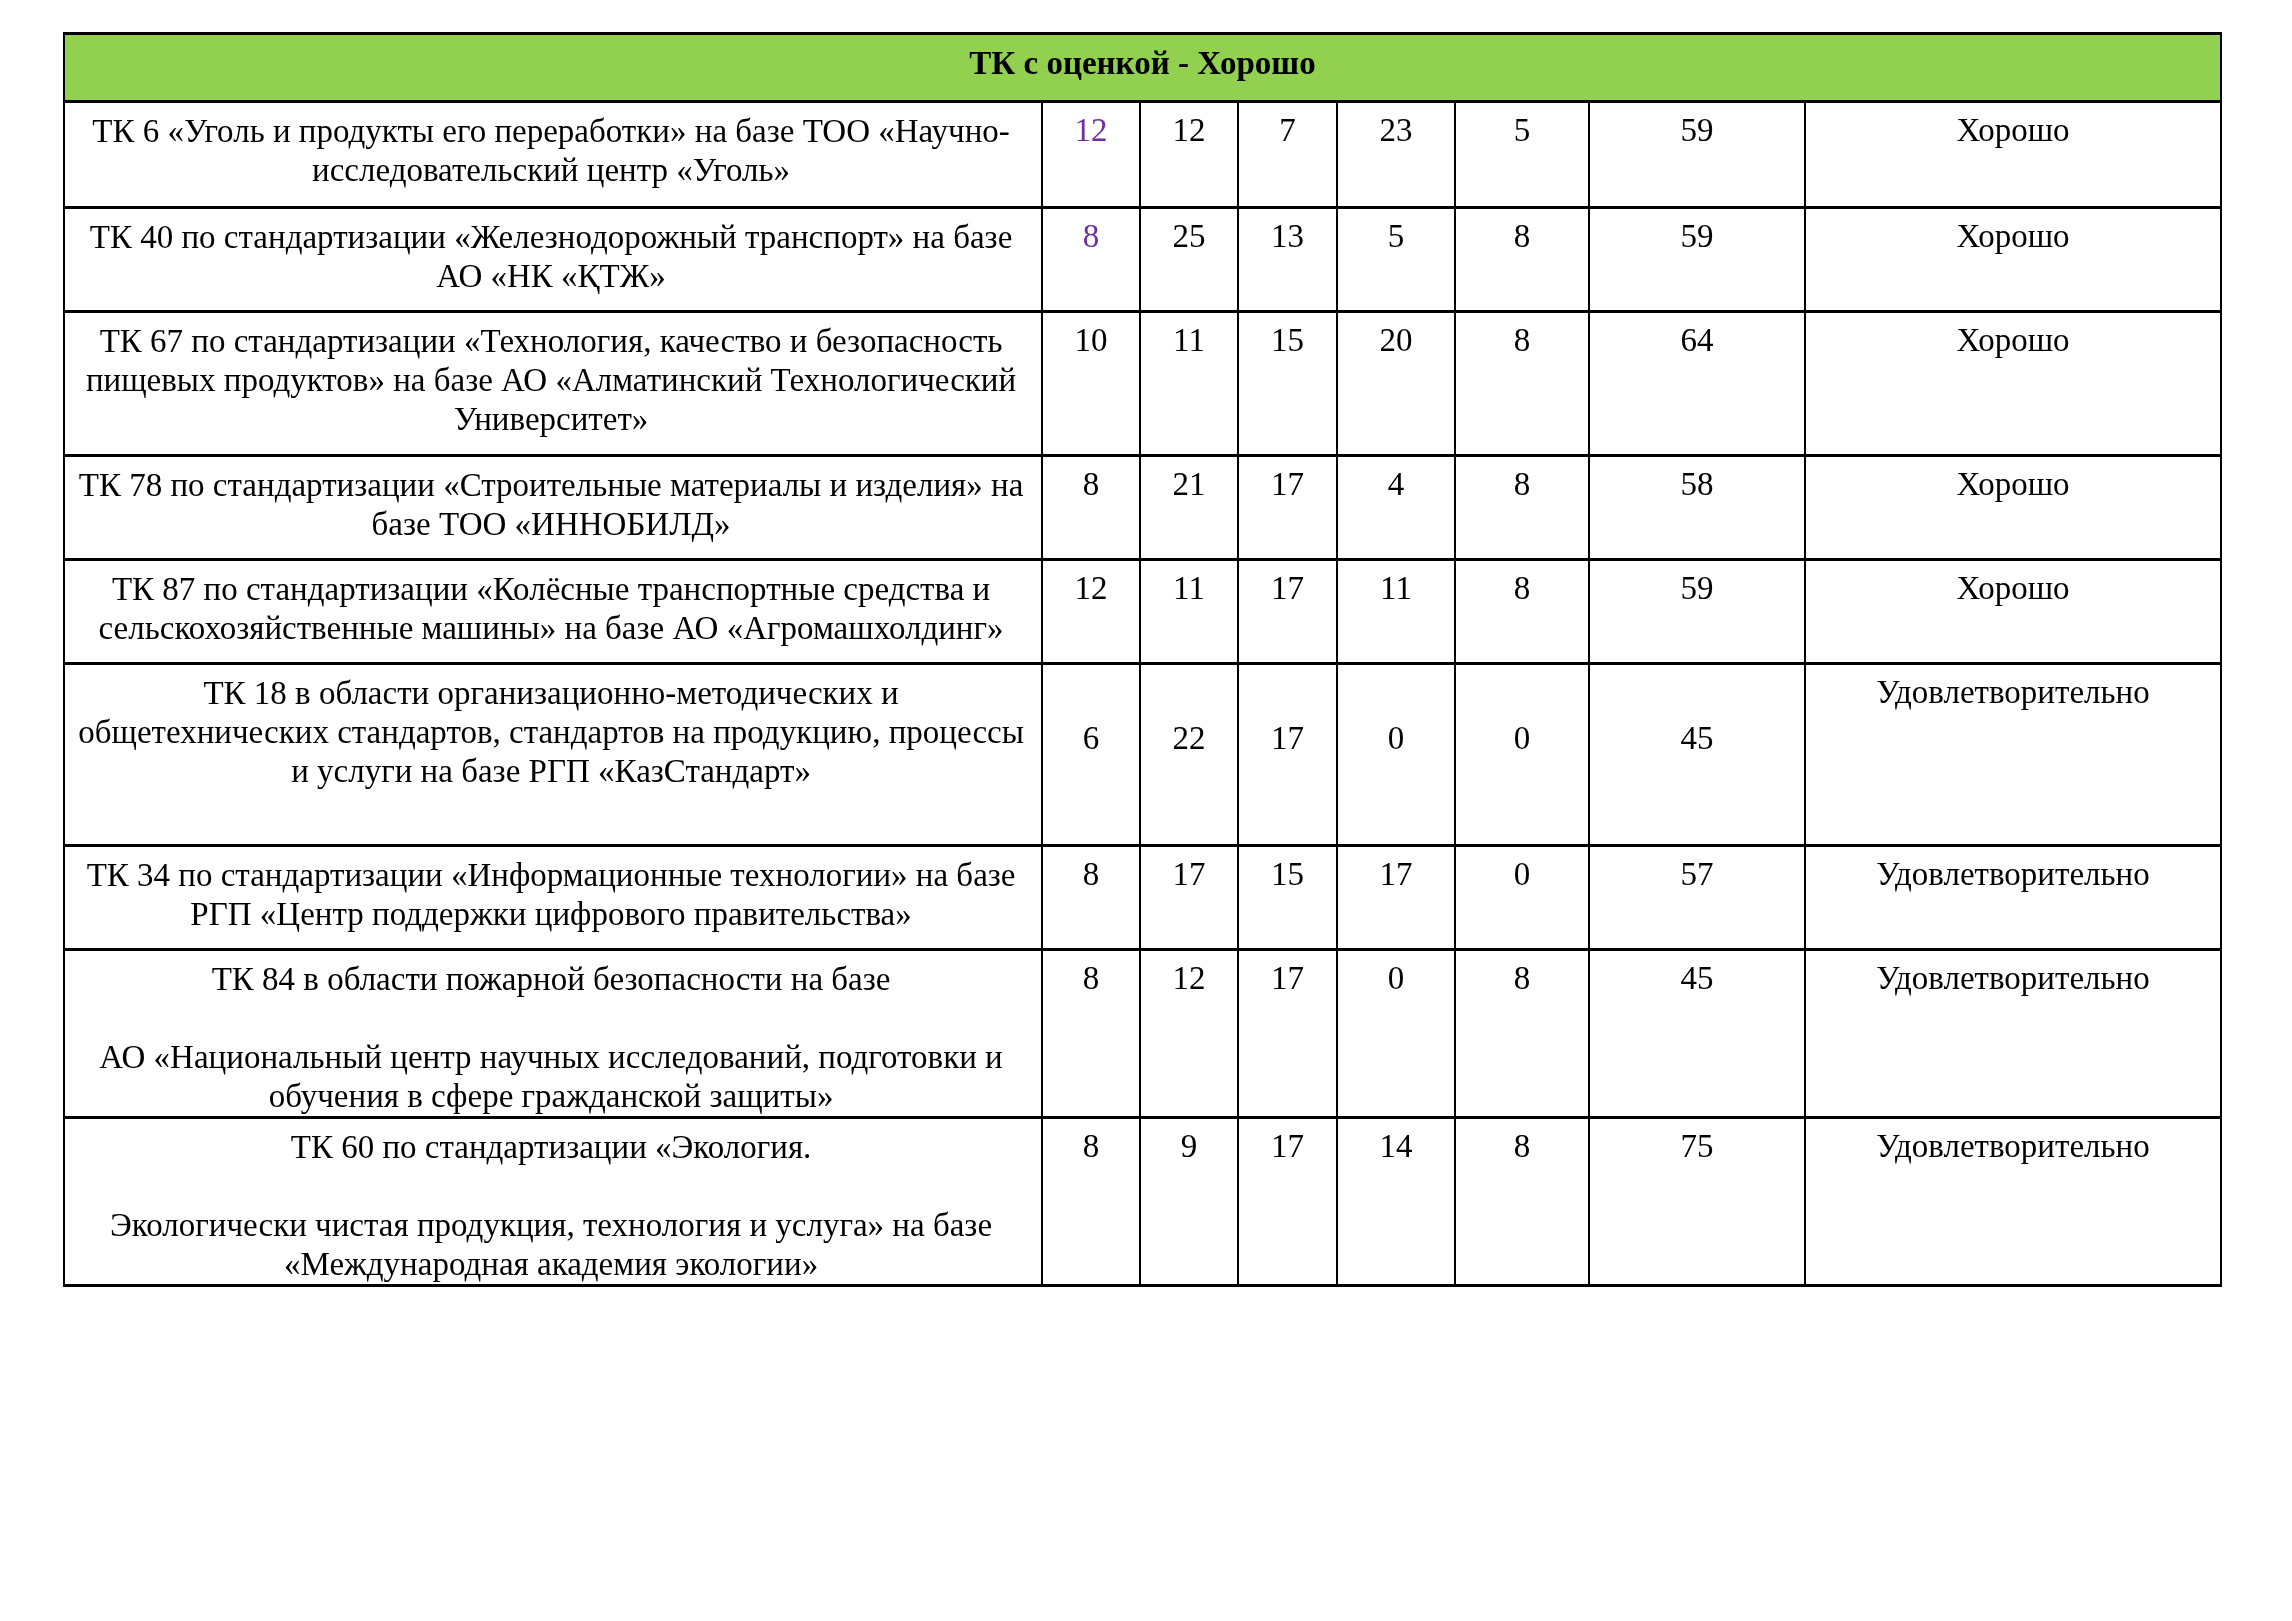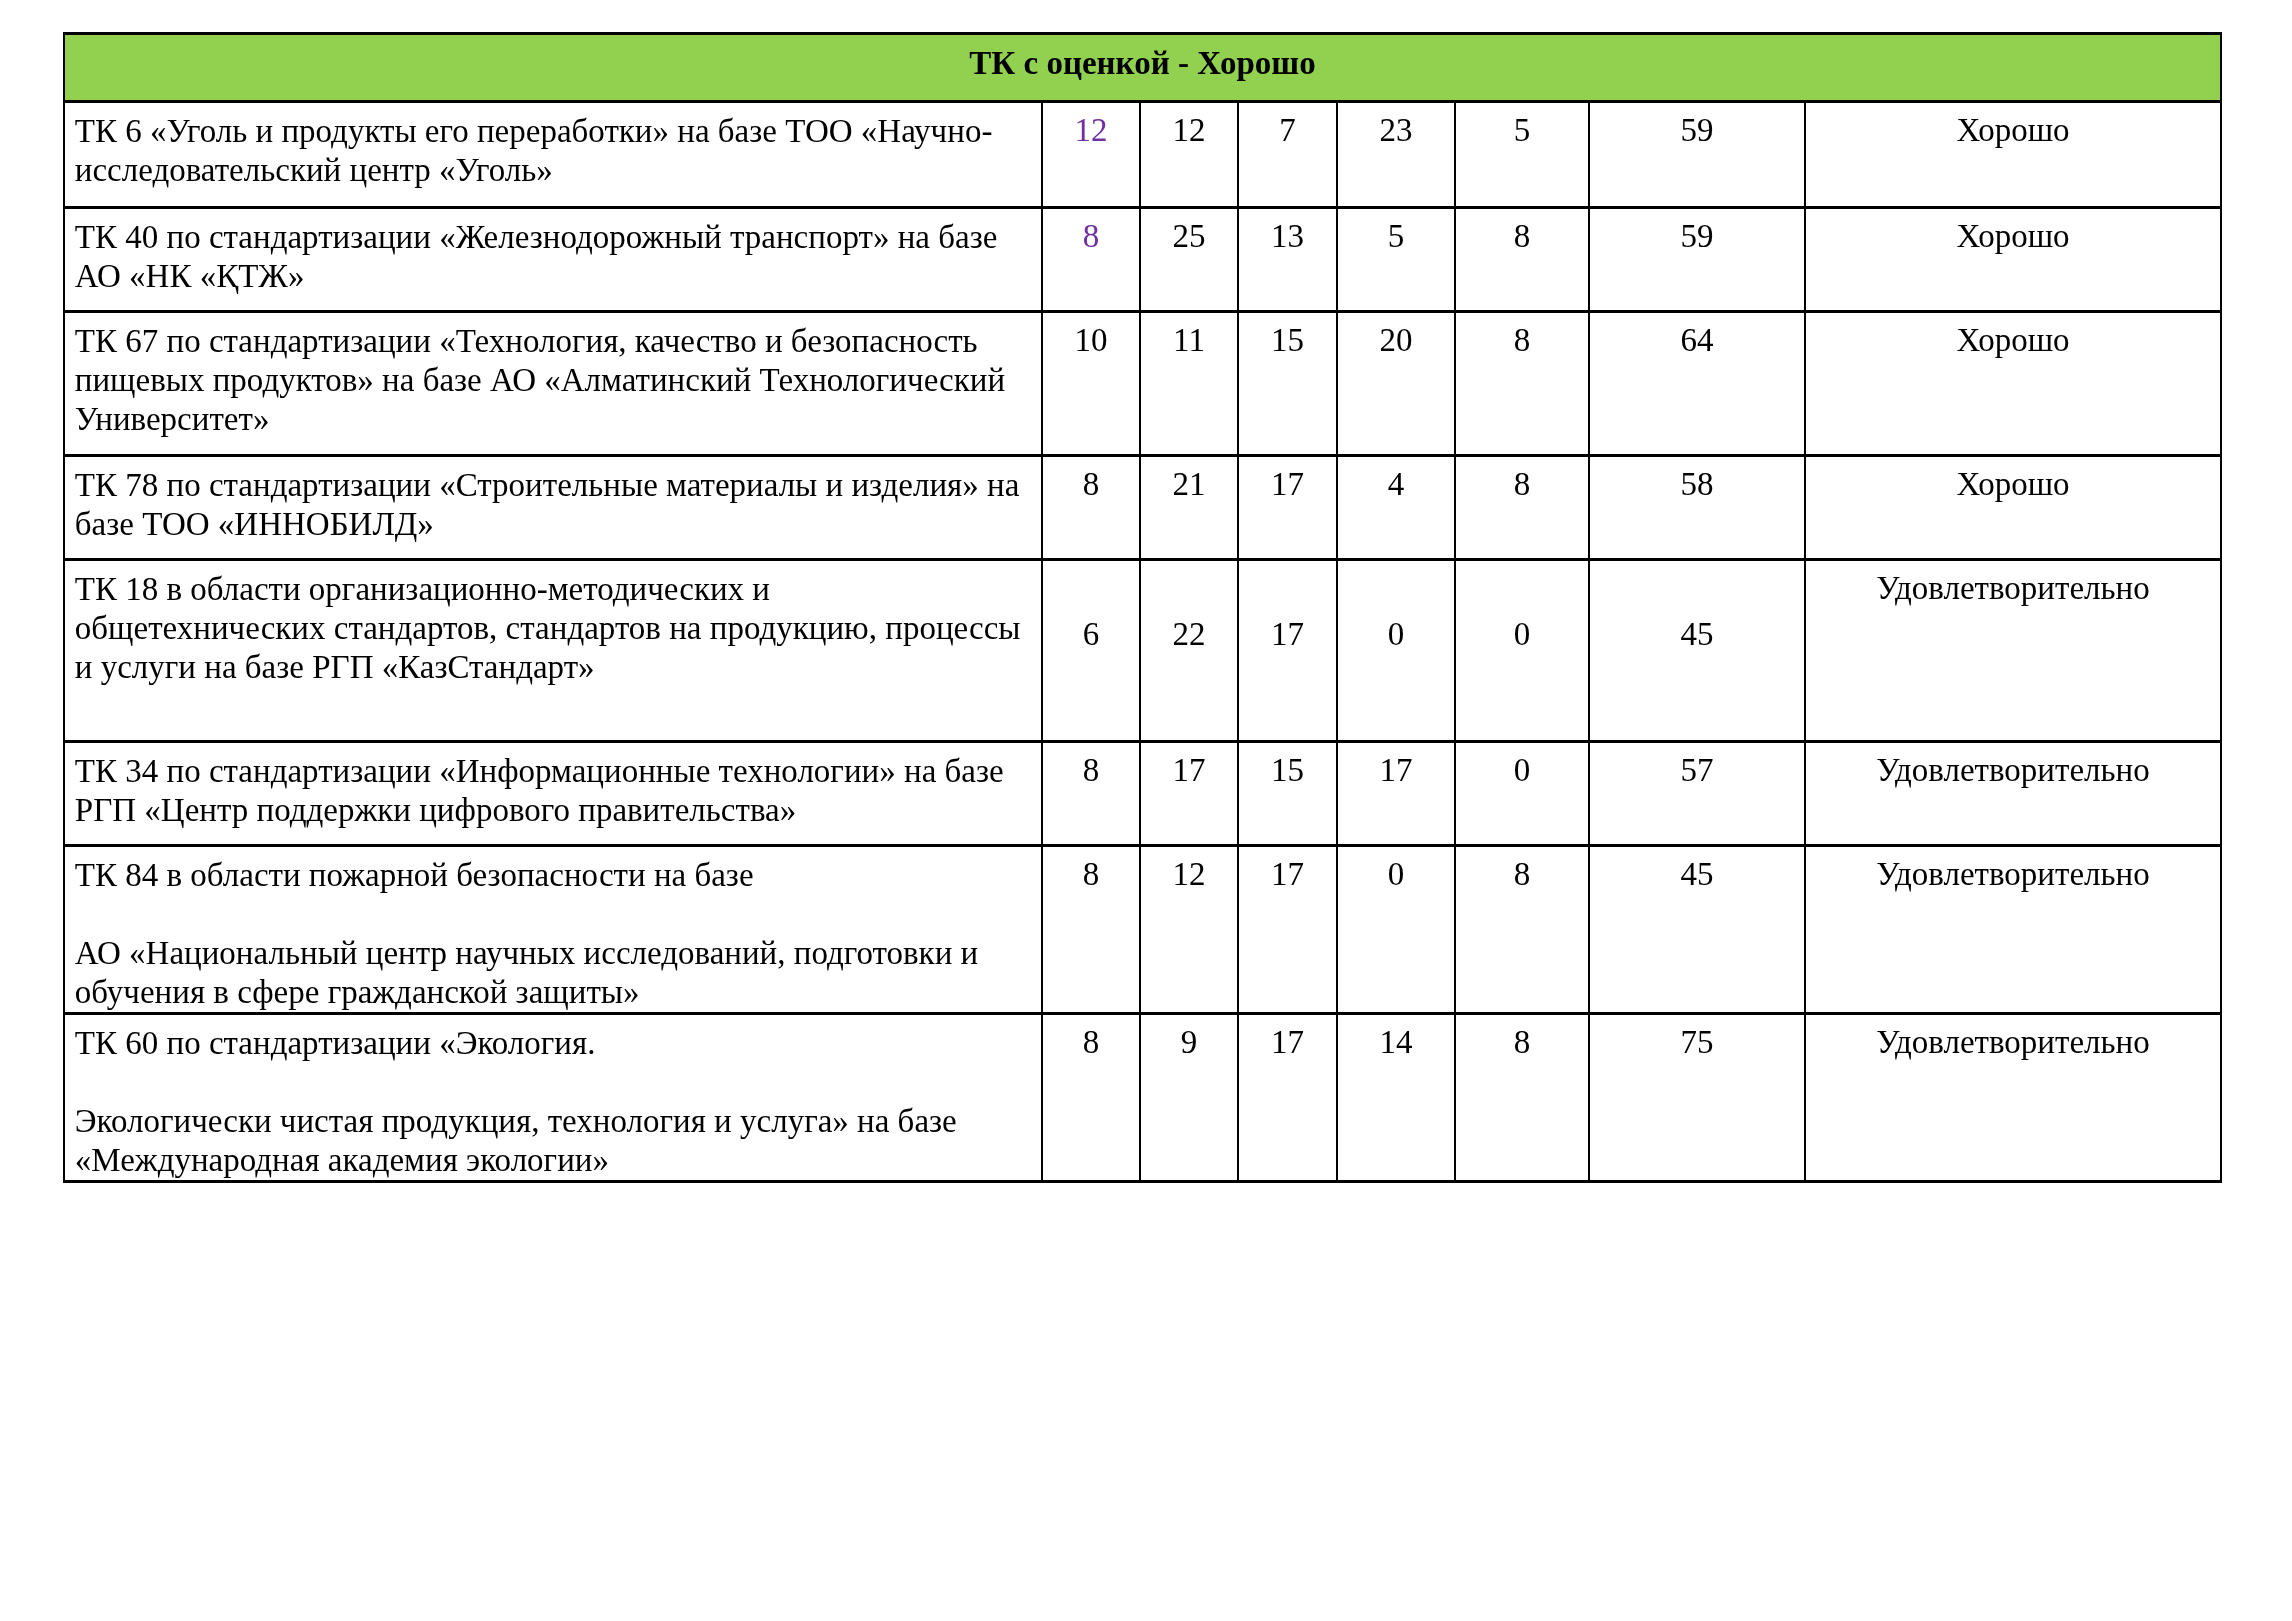--- a/index.html
+++ b/index.html
@@ -39,21 +39,21 @@
   td.band {
     text-align: center;
     font-weight: bold;
     font-size: 36px;
     padding-top: 8.8px;
   }
   td.band.good { background: var(--green, #92D050); }
   td.band.sat  { background: var(--orange, #FFC000); }
   td.name-cell {
     padding: 8.8px 13.7px 0 9.8px;
-    text-align: left;
+    text-align: center;
   }
   td.name-cell p.para {
     margin: 0;
     min-height: 39px;
   }
   td.score-cell {
     text-align: center;
     padding-top: 7.8px;
   }
   td.rating-cell {
@@ -135,20 +135,32 @@
             <p class="para">ТК 78 по стандартизации «Строительные материалы и изделия» на базе ТОО «ИННОБИЛД»</p>
           </td>
           <td class="score-cell">8</td>
           <td class="score-cell">21</td>
           <td class="score-cell">17</td>
           <td class="score-cell">4</td>
           <td class="score-cell">8</td>
           <td class="score-cell">58</td>
           <td class="rating-cell">Хорошо</td>
         </tr>
+        <tr style="height: 104px;">
+          <td class="name-cell">
+            <p class="para">ТК 87 по стандартизации «Колёсные транспортные средства и сельскохозяйственные машины» на базе АО «Агромашхолдинг»</p>
+          </td>
+          <td class="score-cell">12</td>
+          <td class="score-cell">11</td>
+          <td class="score-cell">17</td>
+          <td class="score-cell">11</td>
+          <td class="score-cell">8</td>
+          <td class="score-cell">59</td>
+          <td class="rating-cell">Хорошо</td>
+        </tr>
         <tr class="nums-middle" style="height: 182px;">
           <td class="name-cell">
             <p class="para">ТК 18 в области организационно-методических и общетехнических стандартов, стандартов на продукцию, процессы и услуги на базе РГП «КазСтандарт»</p>
           </td>
           <td class="score-cell">6</td>
           <td class="score-cell">22</td>
           <td class="score-cell">17</td>
           <td class="score-cell">0</td>
           <td class="score-cell">0</td>
           <td class="score-cell">45</td>

